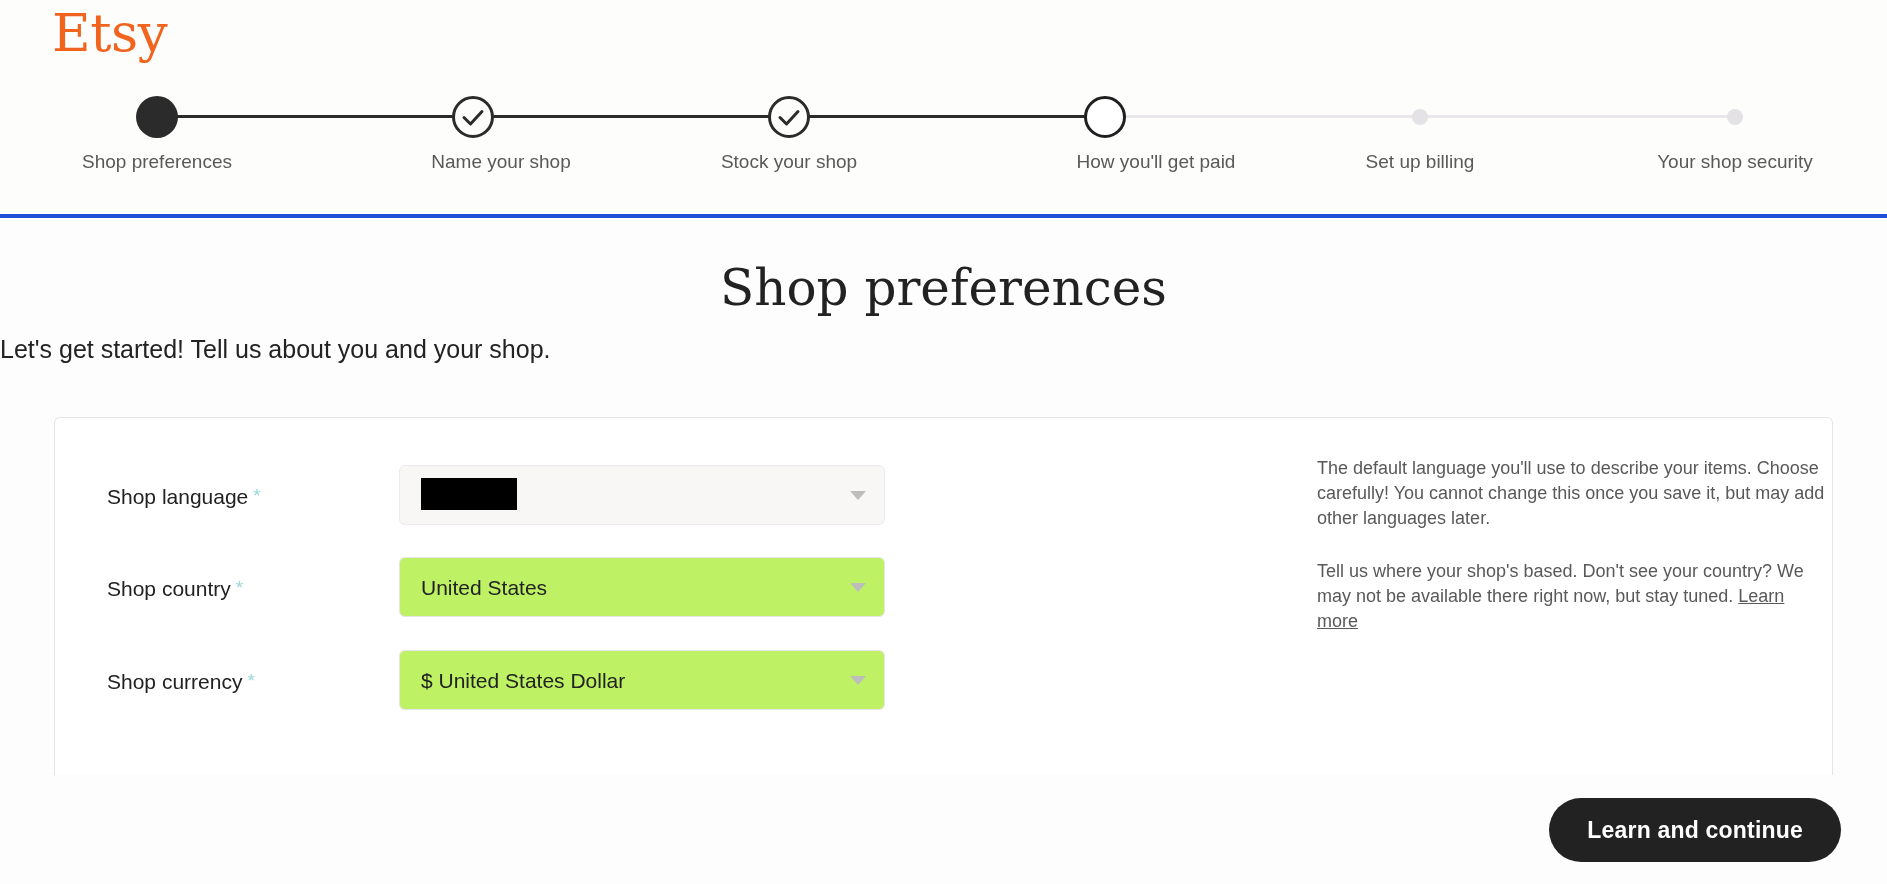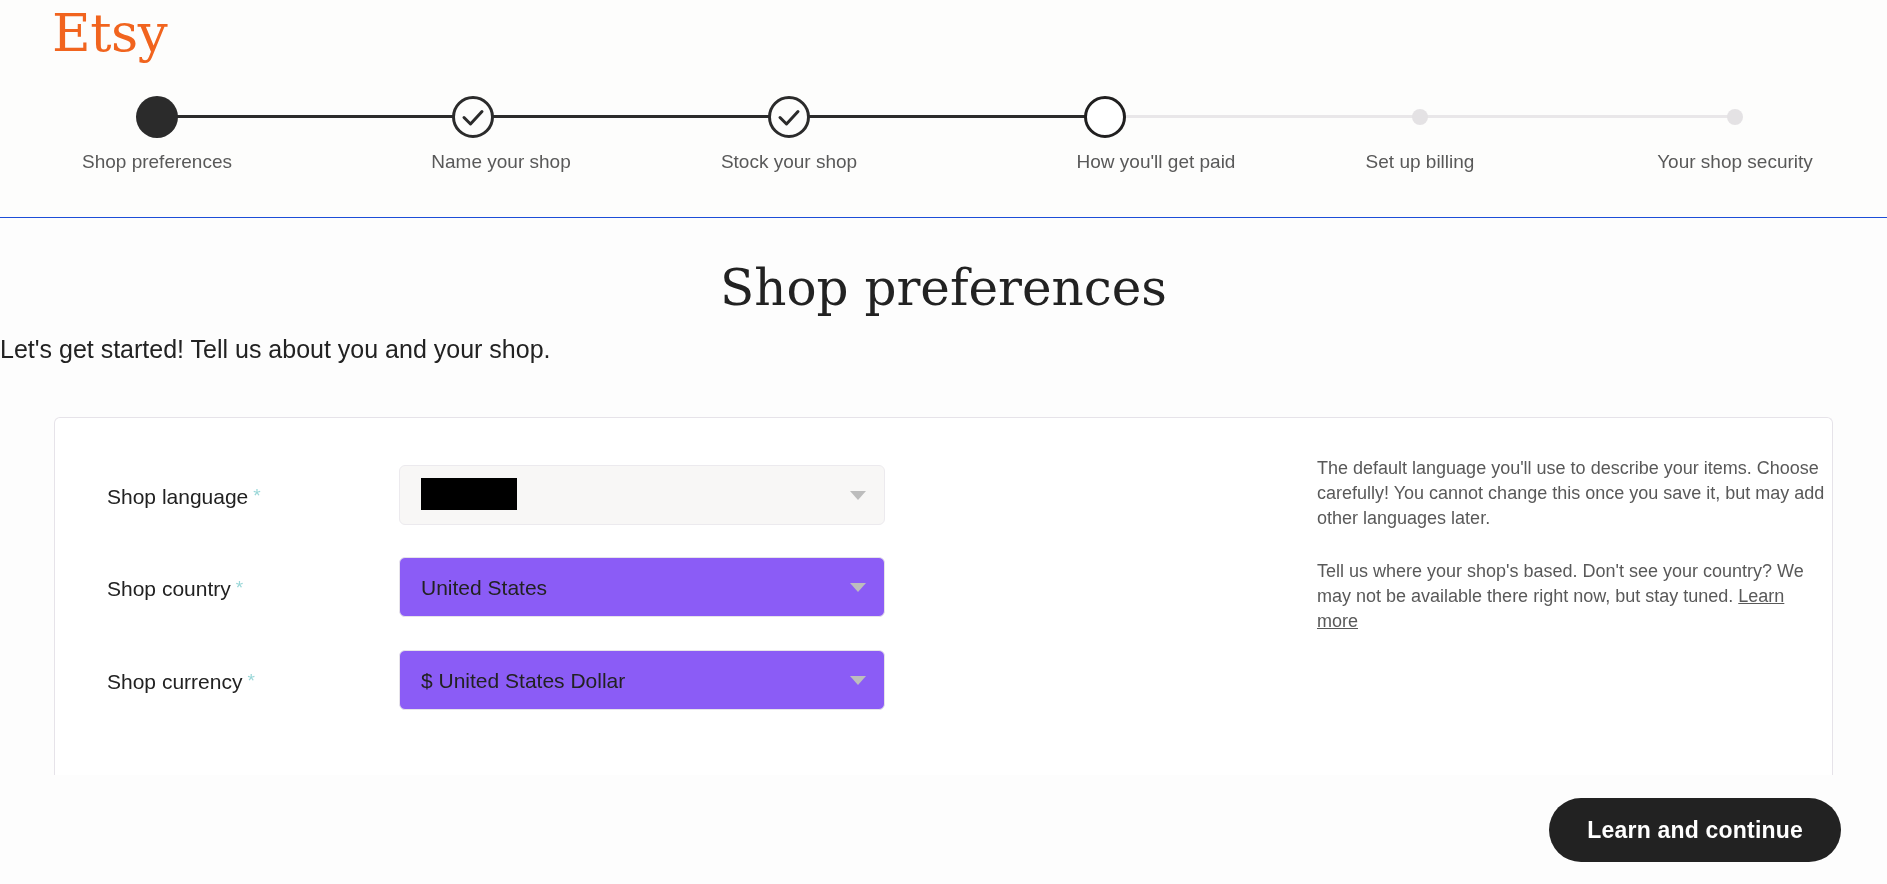--- a/index.html
+++ b/index.html
@@ -16,21 +16,21 @@
     position: relative;
   }
 
   
   #app-header {
     position: absolute;
     left: 0; top: 0;
     width: 1887px;
     height: 218px;
     background: #fdfdfc;
-    border-bottom: 1px solid #1d4ed8;
+    border-bottom: 4px solid #1d4ed8;
     box-sizing: border-box;
     text-align: right;
   }
 
   #etsy-logo {
     position: absolute;
     left: 52px;
     top: 6px;
     font-family: "DejaVu Serif", "Liberation Serif", serif;
     font-size: 53px;
@@ -167,21 +167,21 @@
 
   .select-wrap {
     position: absolute;
     left: 344px;
     top: 0;
     width: 486px;
     height: 60px;
     box-sizing: border-box;
     border: 1px solid #e6e3e9;
     border-radius: 6px;
-    background: #8b5cf6;
+    background: #bef264;
   }
   .select-wrap.disabled {
     background: #f8f7f6;
     border-color: #eceaee;
   }
   .select-value {
     position: absolute;
     left: 21px;
     top: 16px;
     font-size: 21px;

